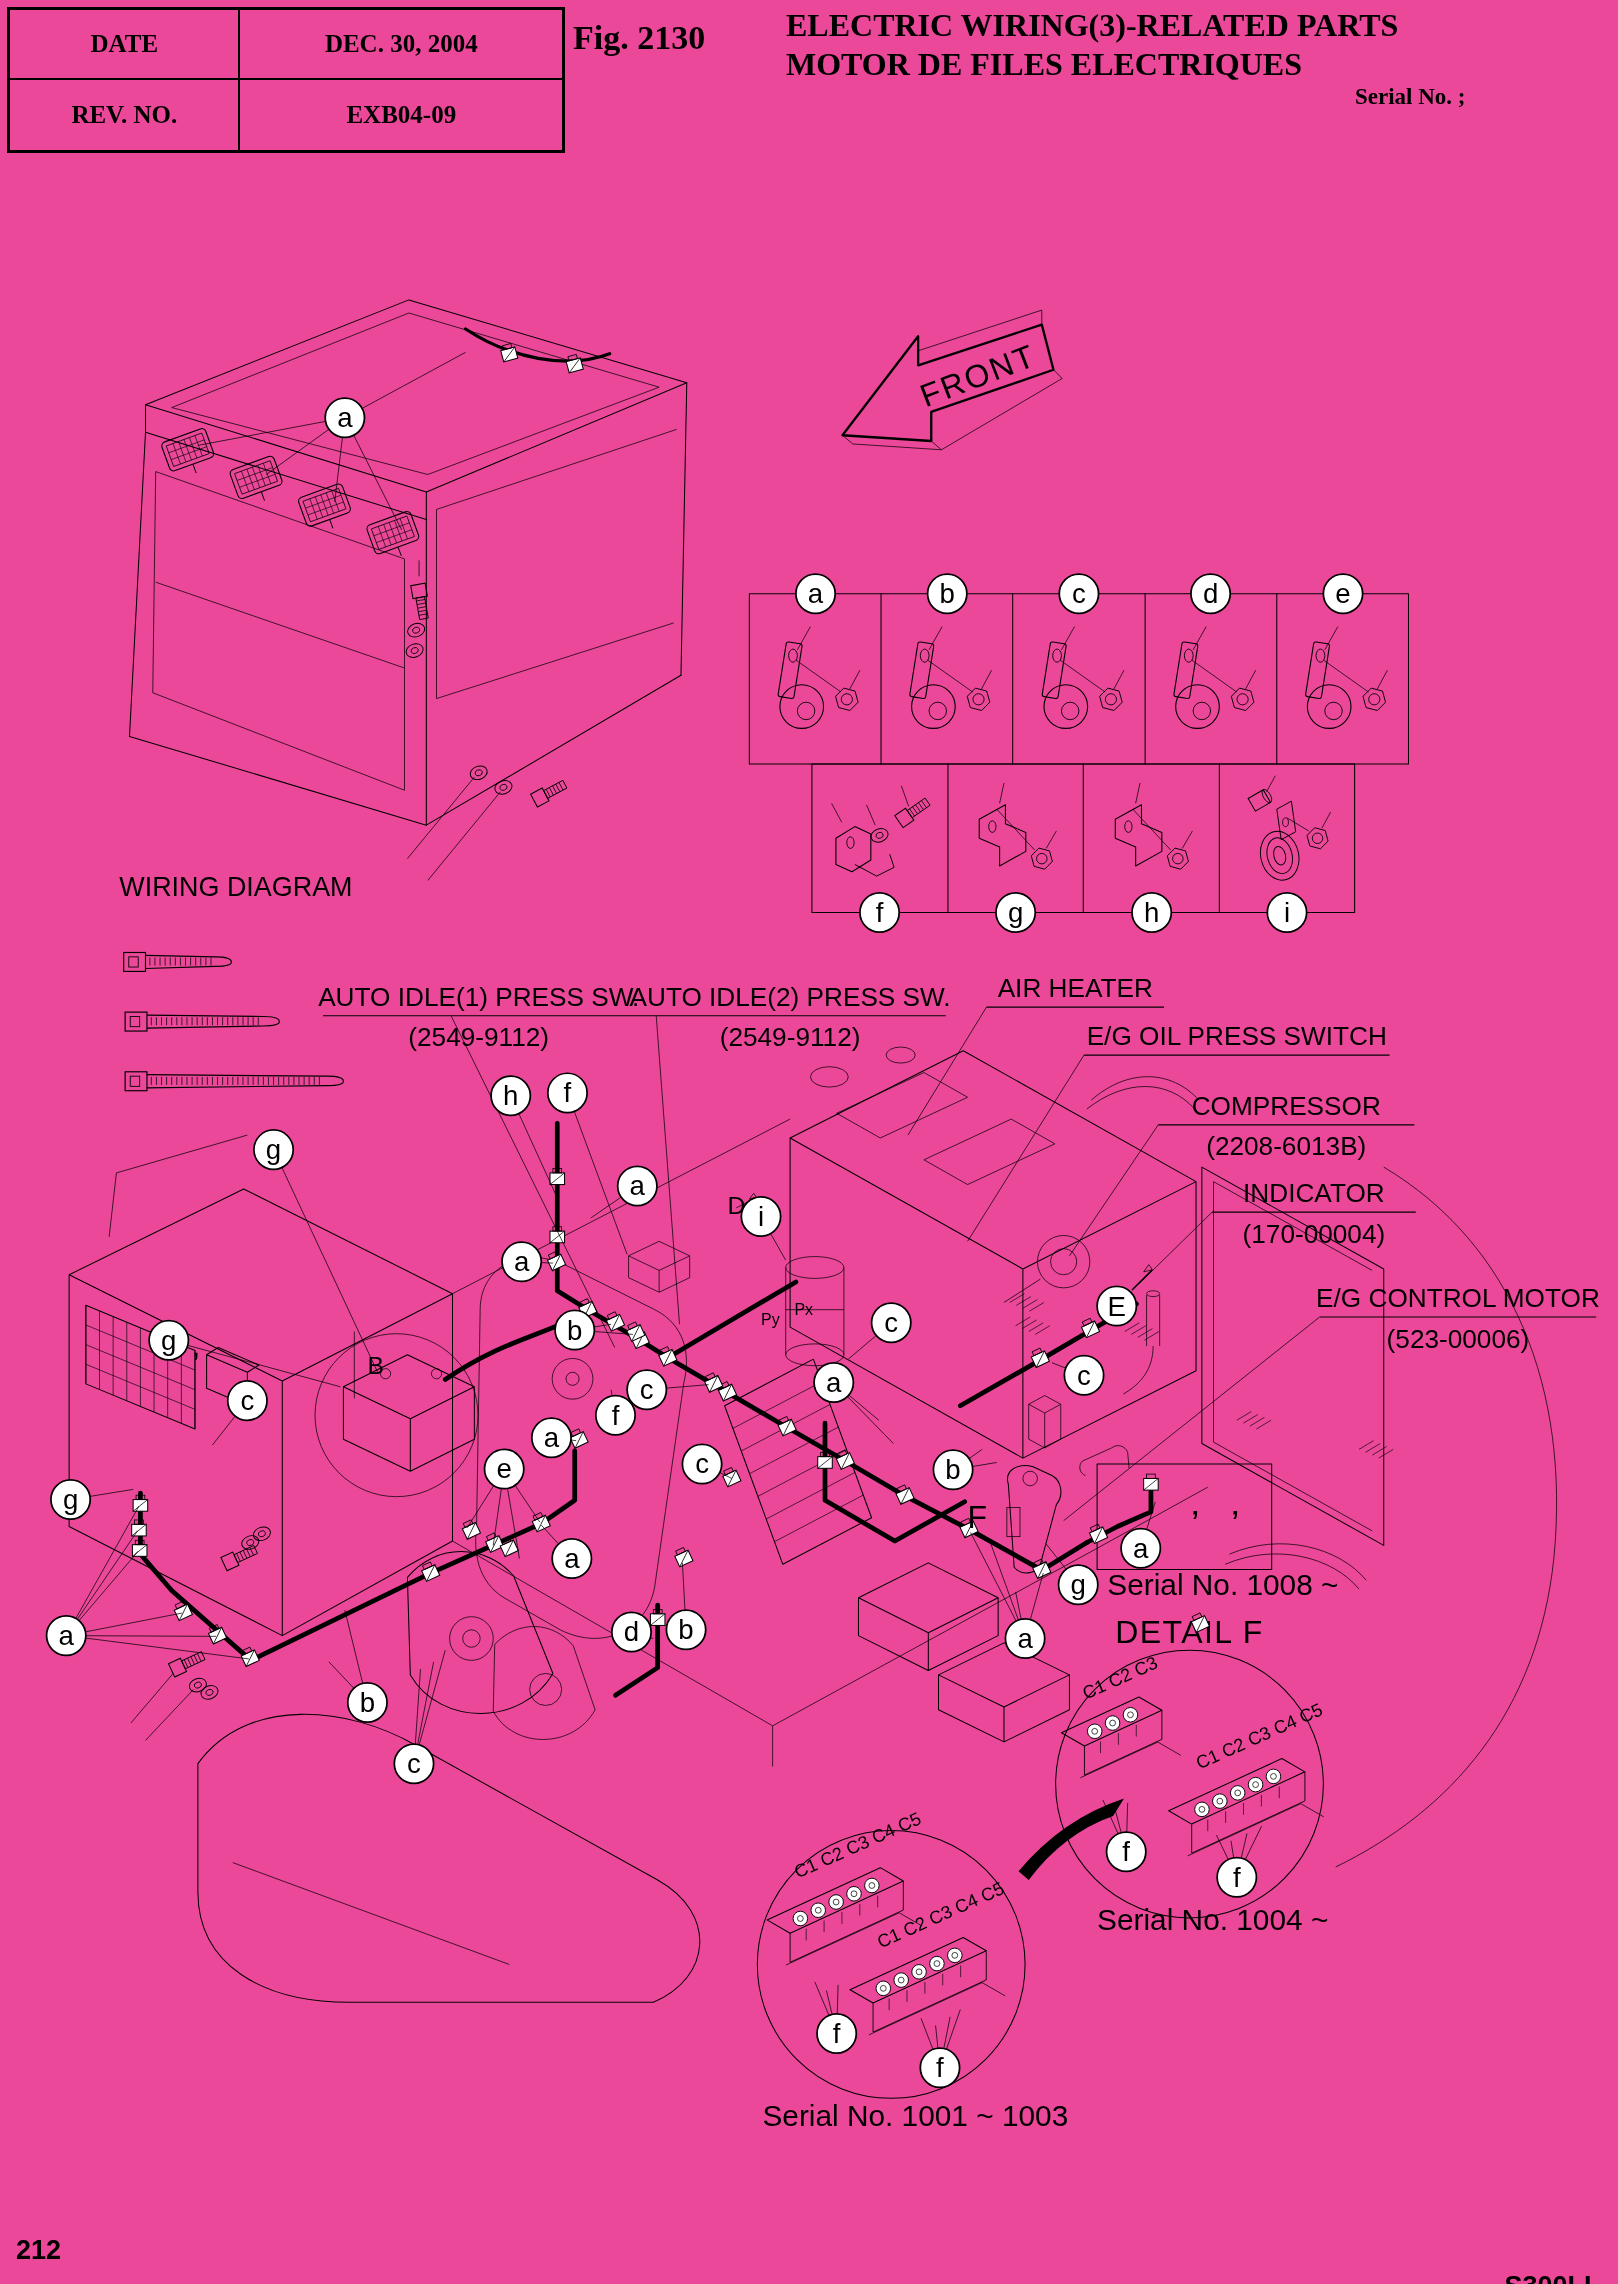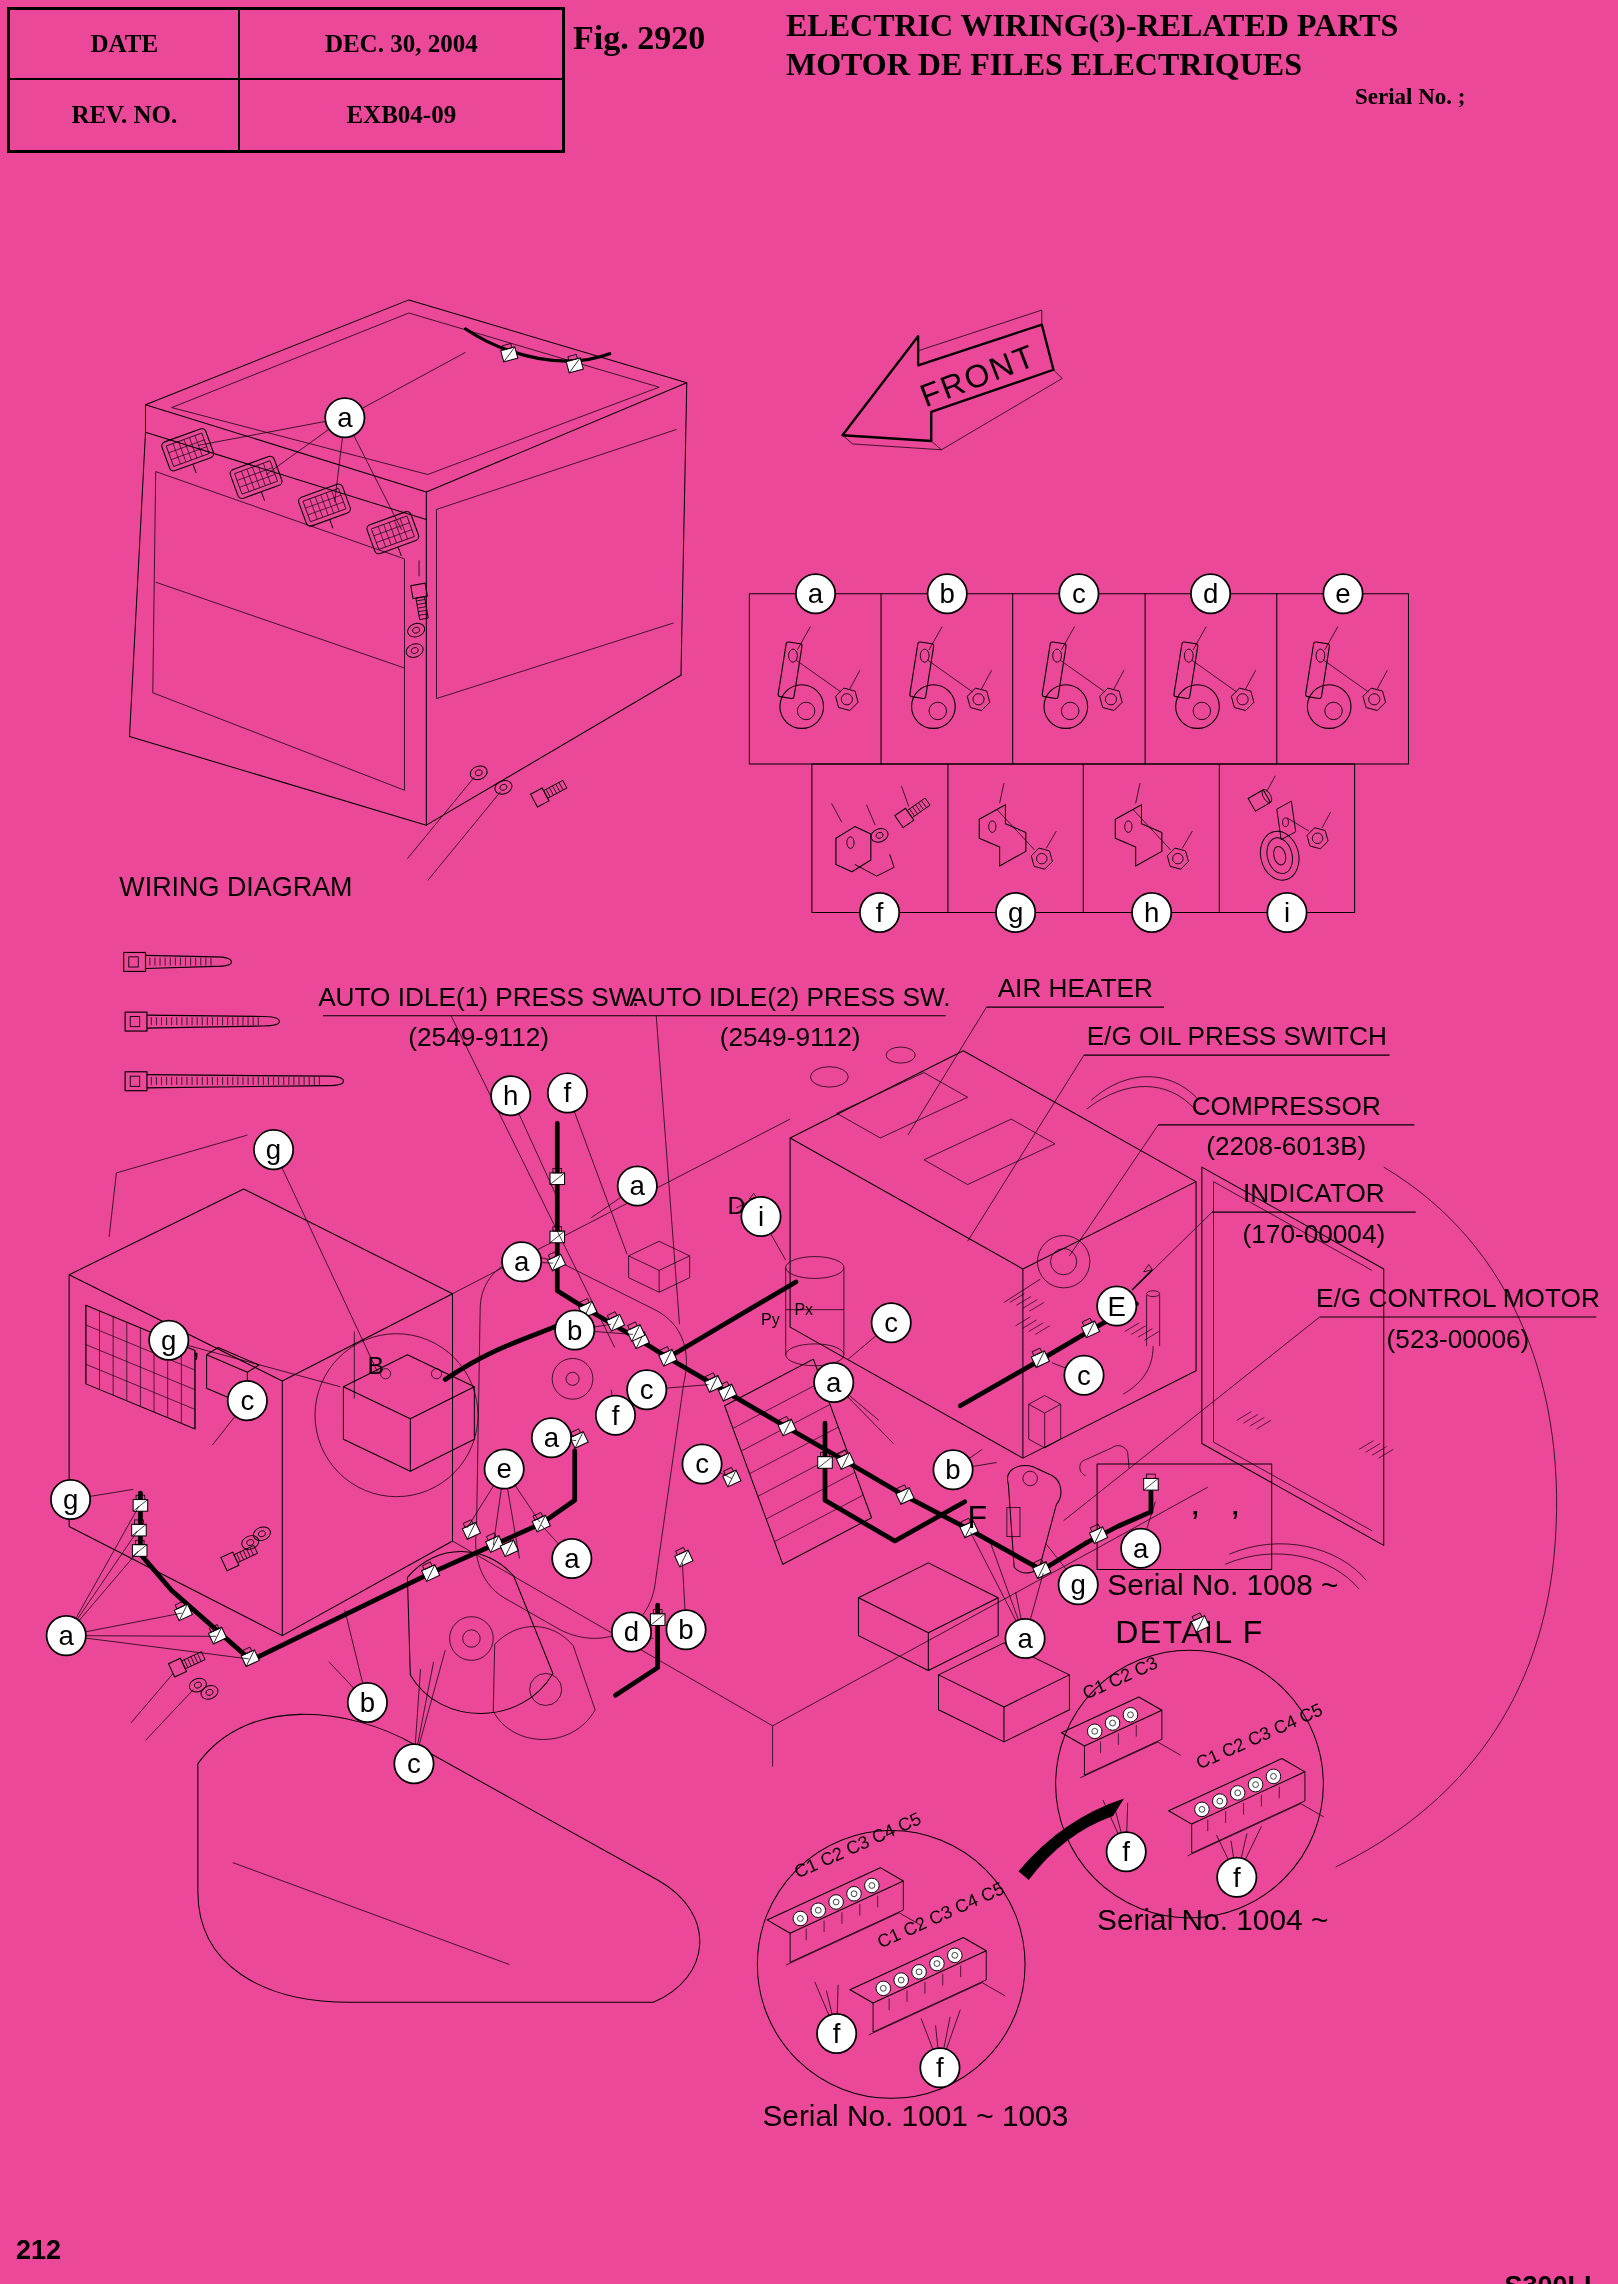--- a/index.html
+++ b/index.html
@@ -31,21 +31,21 @@
 
 <div class="page">
 
   <div class="hdr-table">
     <div class="hdr-cell hc1">DATE</div>
     <div class="hdr-cell hc2">DEC. 30, 2004</div>
     <div class="hdr-cell hc3">REV. NO.</div>
     <div class="hdr-cell">EXB04-09</div>
   </div>
 
-  <div class="fig">Fig. 2920</div>
+  <div class="fig">Fig. 2130</div>
   <div class="title">
     <div>ELECTRIC WIRING(3)-RELATED PARTS</div>
     <div>MOTOR DE FILES ELECTRIQUES</div>
   </div>
   <div class="serialnote">Serial No. ;</div>
 
   <svg id="dia" width="1618" height="2284" viewBox="0 0 2224 3139">
 
     <g id="cab">
       <path class="ln" d="M200,556 L562,412 L944,526 L586,676 Z"></path>

